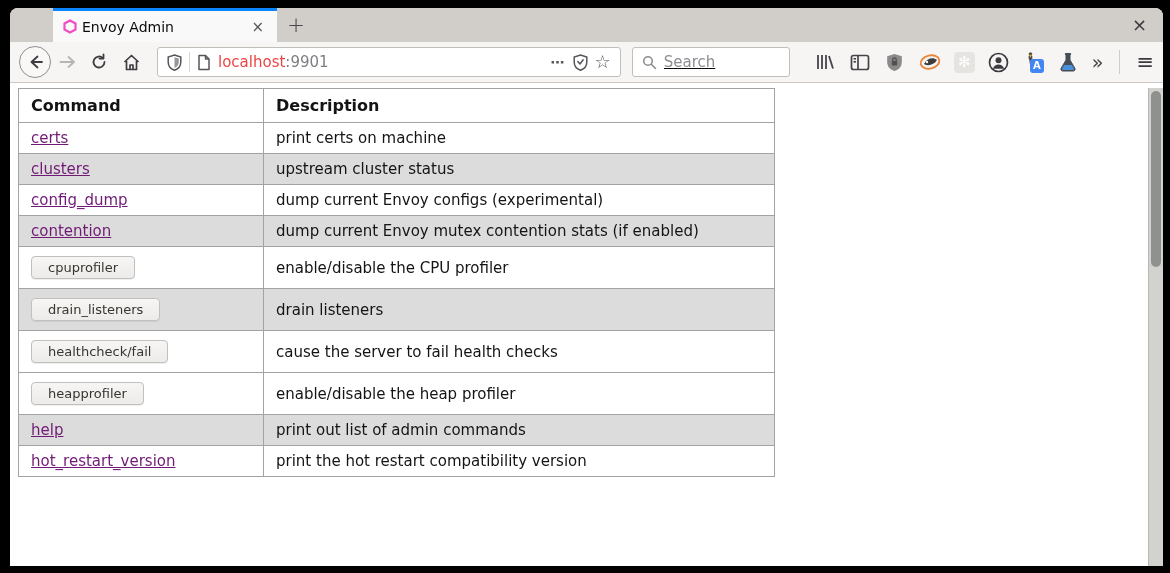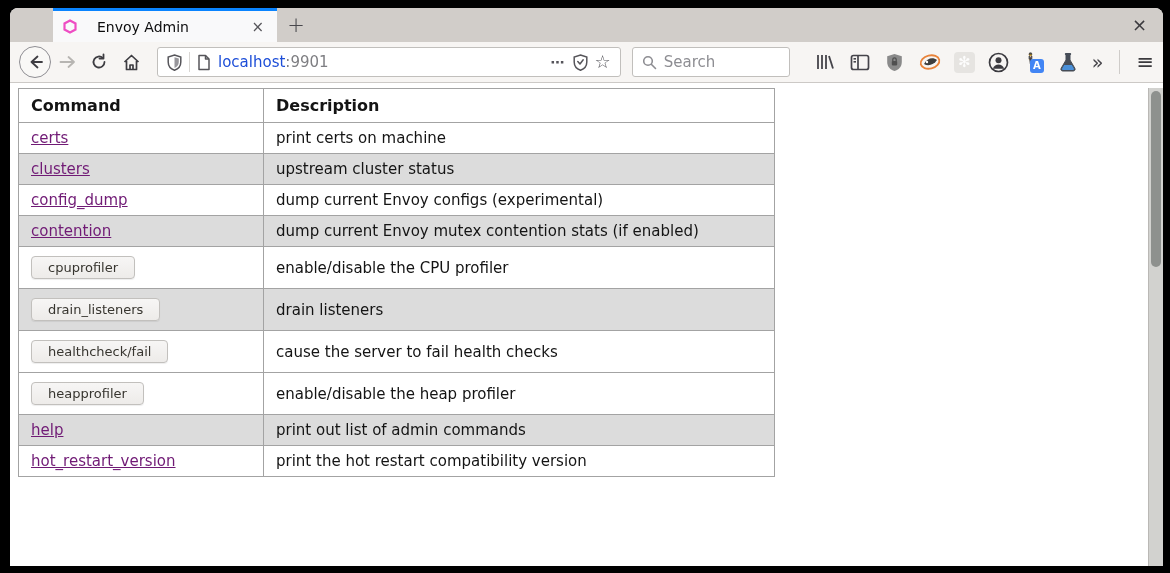--- a/index.html
+++ b/index.html
@@ -6,47 +6,47 @@
   html,body { width:1170px; height:573px; background:#000; overflow:hidden;
               font-family:"DejaVu Sans", "Liberation Sans", sans-serif; }
 
   .window { position:absolute; left:10px; top:8px; width:1153px; height:558px;
             background:#fff; border-radius:8px 8px 0 0; overflow:hidden; }
 
   
   .tabbar { height:34px; background:#d1cdc9; display:flex; align-items:stretch; position:relative; }
   .tab-spacer { width:43px; }
   .tab { width:224px; background:#f9f9fa; border-top:3px solid #0a84ff;
-         display:flex; align-items:center; padding:0 10px; gap:20px;
+         display:flex; align-items:center; padding:0 10px; gap:5px;
          font-size:14px; color:#0c0c0d; cursor:default; }
   .tab-title { flex:1; white-space:nowrap; overflow:hidden; }
   .tab-close { color:#57565b; font-size:15px; padding:0 3px; }
   .newtab { width:38px; display:flex; align-items:center; justify-content:center;
             font-size:21px; color:#48474c; font-weight:300; }
   .win-close { margin-left:auto; align-self:center; margin-right:16px;
                font-size:18px; color:#3b3a3e; line-height:1; }
 
   
   .navbar { height:41px; background:#f7f5f3; border-bottom:1px solid #ccc9c6;
             display:flex; align-items:center; padding:0 9px; }
   .nav-btn { display:flex; align-items:center; justify-content:center; width:32px; height:32px; flex:none; }
   .back-circle { width:32px; height:32px; border:1px solid #8f8e93; border-radius:50%;
                  display:flex; align-items:center; justify-content:center; background:#f9f8f6; }
   .urlbar { width:470px; height:30px; background:#fff; border:1px solid #c1bfbc; border-radius:3px;
             margin-left:10px; display:flex; align-items:center; padding:0 9px; gap:7px; font-size:15px; }
   .urlsep { width:1px; height:20px; background:#d8d6d3; flex:none; }
-  .url-host { color:#1d4ed8; }
+  .url-host { color:#ef4444; }
   .url-port { color:#7e7e82; }
   .url-flex { flex:1; }
   .dots { color:#55545a; font-size:14px; letter-spacing:1px; font-weight:bold; }
   .star { color:#55545a; font-size:18px; line-height:1; }
   .searchbox { width:160px; height:30px; background:#fff; border:1px solid #c1bfbc; border-radius:3px;
                margin-left:11px; display:flex; align-items:center; padding:0 9px; gap:7px; }
   .searchbox input { border:none; outline:none; flex:1; width:60px; font-size:15px;
-                     font-family:inherit; color:#0c0c0d; background:transparent; }
+                     font-family:inherit; color:#0c0c0d; background:transparent;text-decoration:underline; }
   .searchbox input::placeholder { color:#8d8d92; }
   .tool-icons { display:flex; align-items:center; margin-left:24px; gap:13px; }
   .ticon { width:22px; height:22px; display:flex; align-items:center; justify-content:center; flex:none; }
   .flower-bg { width:21px; height:21px; background:#e6e4e1; border-radius:4px; color:#fdfdfd;
                font-size:15px; display:flex; align-items:center; justify-content:center; }
   .translate-badge { position:relative; width:21px; height:21px; }
   .translate-badge .fig { position:absolute; left:1px; top:0; font-size:12px; color:#6b6b6b; }
   .translate-badge .blue { position:absolute; right:0; bottom:0; width:14px; height:14px; background:#4285f4;
                            border-radius:3px; color:#fff; font-size:10px; font-weight:bold;
                            display:flex; align-items:center; justify-content:center; }

